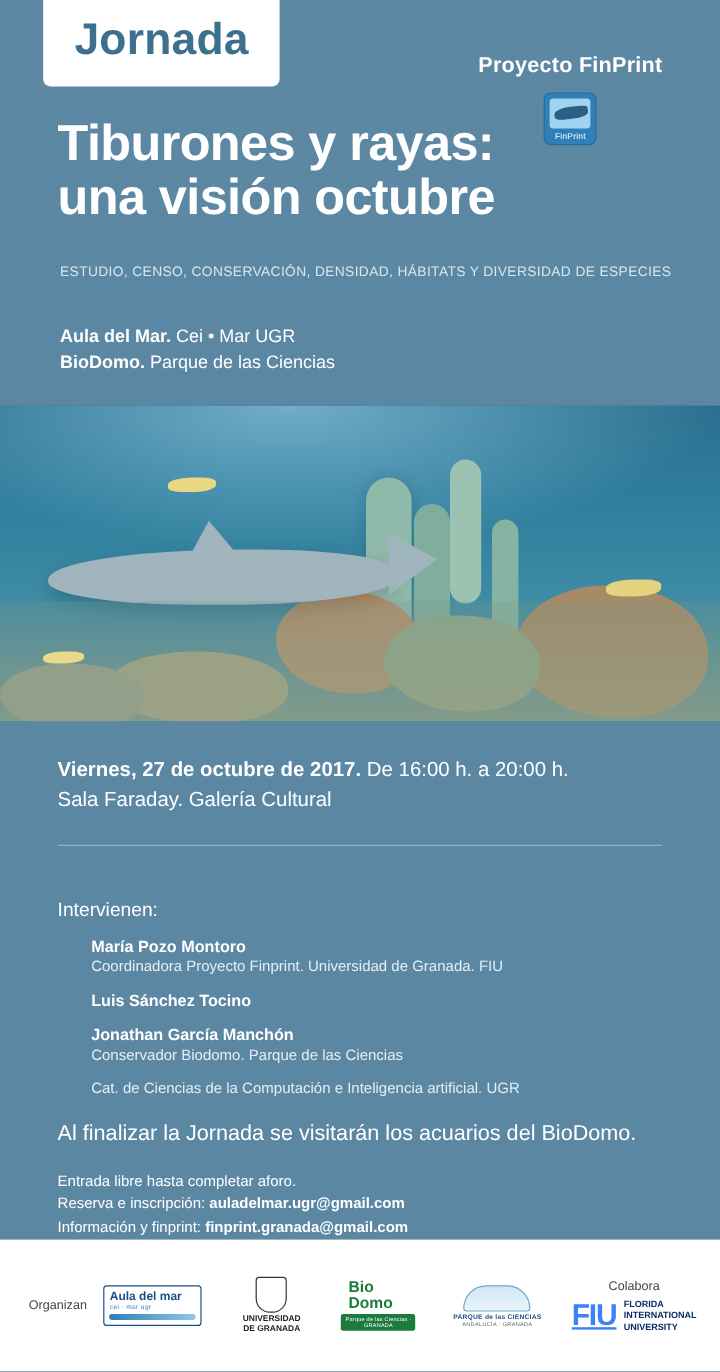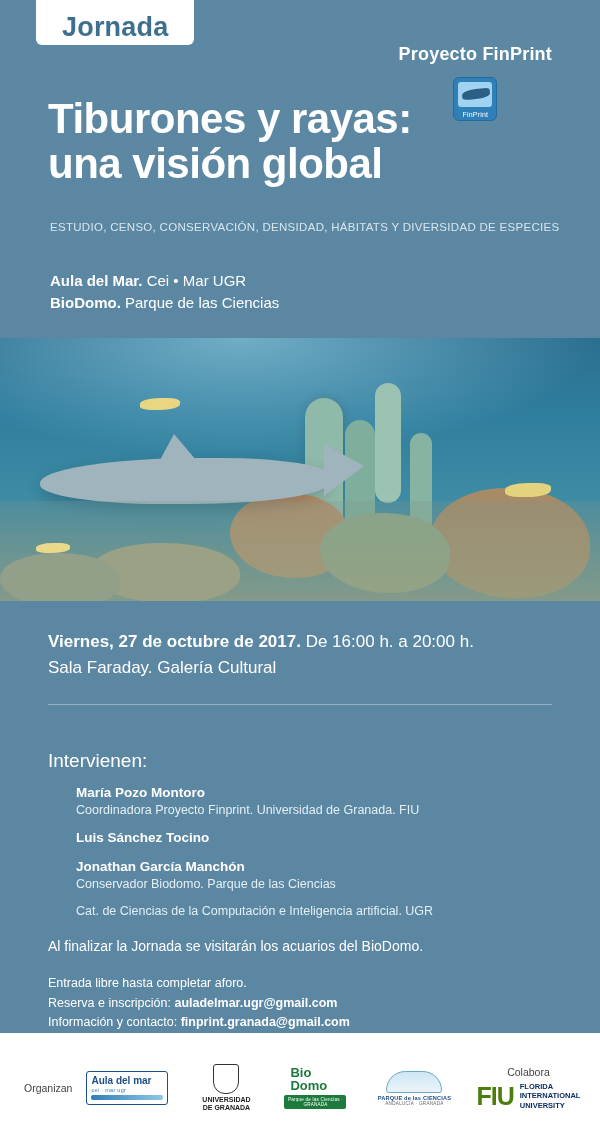--- a/index.html
+++ b/index.html
@@ -29,23 +29,23 @@
     height: 338px;
     padding: 0 48px;
   }
 
   .badge {
     position: absolute;
     left: 36px;
     top: 0;
     background: #ffffff;
     color: #3d6f8e;
-    font-size: 27px;
+    font-size: 37px;
     font-weight: bold;
-    padding: 12px 26px 2px 26px;
+    padding: 12px 26px 18px 26px;
     border-radius: 0 0 6px 6px;
     letter-spacing: 0.2px;
   }
 
   .project-line {
     position: absolute;
     right: 48px;
     top: 44px;
     display: flex;
     align-items: center;
@@ -202,42 +202,42 @@
   }
   .when .bold { font-weight: bold; }
 
   .divider {
     height: 1px;
     background: rgba(255,255,255,0.35);
     margin: 24px 0 18px 0;
   }
 
   .speakers-label {
-    font-size: 19px;
+    font-size: 16px;
     color: #ffffff;
     margin-bottom: 12px;
     margin-top: 45px;
   }
 
   .speaker-list { padding-left: 28px; }
   .speaker { margin-bottom: 11px; }
   .speaker .name {
     font-size: 13.5px;
     font-weight: bold;
     color: #ffffff;
     line-height: 1.3;
   }
   .speaker .role {
     font-size: 12.5px;
     color: #e4eef3;
     line-height: 1.35;
   }
 
   .note {
-    font-size: 14px;
+    font-size: 18px;
     color: #ffffff;
     margin-top: 18px;
   }
 
   .info-block {
     margin-top: 20px;
     font-size: 12.5px;
     line-height: 1.55;
     color: #ffffff;
   }
@@ -296,21 +296,21 @@
   .logo-pc .dome {
     width: 56px; height: 22px; margin: 0 auto;
     border: 1px solid #6aa6c7; border-radius: 28px 28px 4px 4px;
     background: linear-gradient(180deg,#cfe7f4,#eaf4fa);
   }
   .logo-pc .t { font-size: 5.6px; color: #1b4f8a; font-weight: bold; margin-top: 2px; letter-spacing: 0.2px; }
   .logo-pc .t2 { font-size: 4.6px; color: #666; letter-spacing: 0.3px; }
 
   .colabora-wrap { display: flex; flex-direction: column; align-items: center; gap: 4px; margin-left: auto; }
   .logo-fiu { display: flex; align-items: center; gap: 6px; }
-  .logo-fiu .fiu { font-size: 25px; font-weight: bold; color: #4d7c0f; letter-spacing: -1px; }
+  .logo-fiu .fiu { font-size: 25px; font-weight: bold; color: #3b82f6; letter-spacing: -1px; text-decoration: underline; }
   .logo-fiu .fiu-t { font-size: 7.5px; color: #0b2d62; font-weight: bold; line-height: 1.25; }
 </style>
 </head>
 <body>
 
 <div class="poster">
 
   <div class="header">
 
     <div class="badge">Jornada</div>
@@ -318,21 +318,21 @@
     <div class="project-line">
       <div class="project-name">Proyecto FinPrint</div>
       <div class="finprint-logo">
         <div class="fin-water"></div>
         <div class="fin-shark"></div>
         <div class="fin-label">FinPrint</div>
       </div>
     </div>
 
     <div class="title">Tiburones y rayas:
-una visión global</div>
+una visión octubre</div>
 
     <div class="subtitle">ESTUDIO, CENSO, CONSERVACIÓN, DENSIDAD, HÁBITATS Y DIVERSIDAD DE ESPECIES</div>
 
     <div class="venues">
       <div>
         <span class="bold">Aula del Mar.</span><span> Cei • Mar UGR</span>
       </div>
       <div>
         <span class="bold">BioDomo.</span><span> Parque de las Ciencias</span>
       </div>
@@ -391,21 +391,21 @@
     </div>
 
     <div class="note">Al finalizar la Jornada se visitarán los acuarios del BioDomo.</div>
 
     <div class="info-block">
       <div>Entrada libre hasta completar aforo.</div>
       <div>
         <span>Reserva e inscripción: </span><span class="em">auladelmar.ugr@gmail.com</span>
       </div>
       <div>
-        <span>Información y contacto: </span><span class="em">finprint.granada@gmail.com</span>
+        <span>Información y finprint: </span><span class="em">finprint.granada@gmail.com</span>
       </div>
     </div>
   </div>
 
   <div class="footer">
     <div class="footer-label">Organizan</div>
 
     <div class="logos">
 
       <div class="logo-aula">

